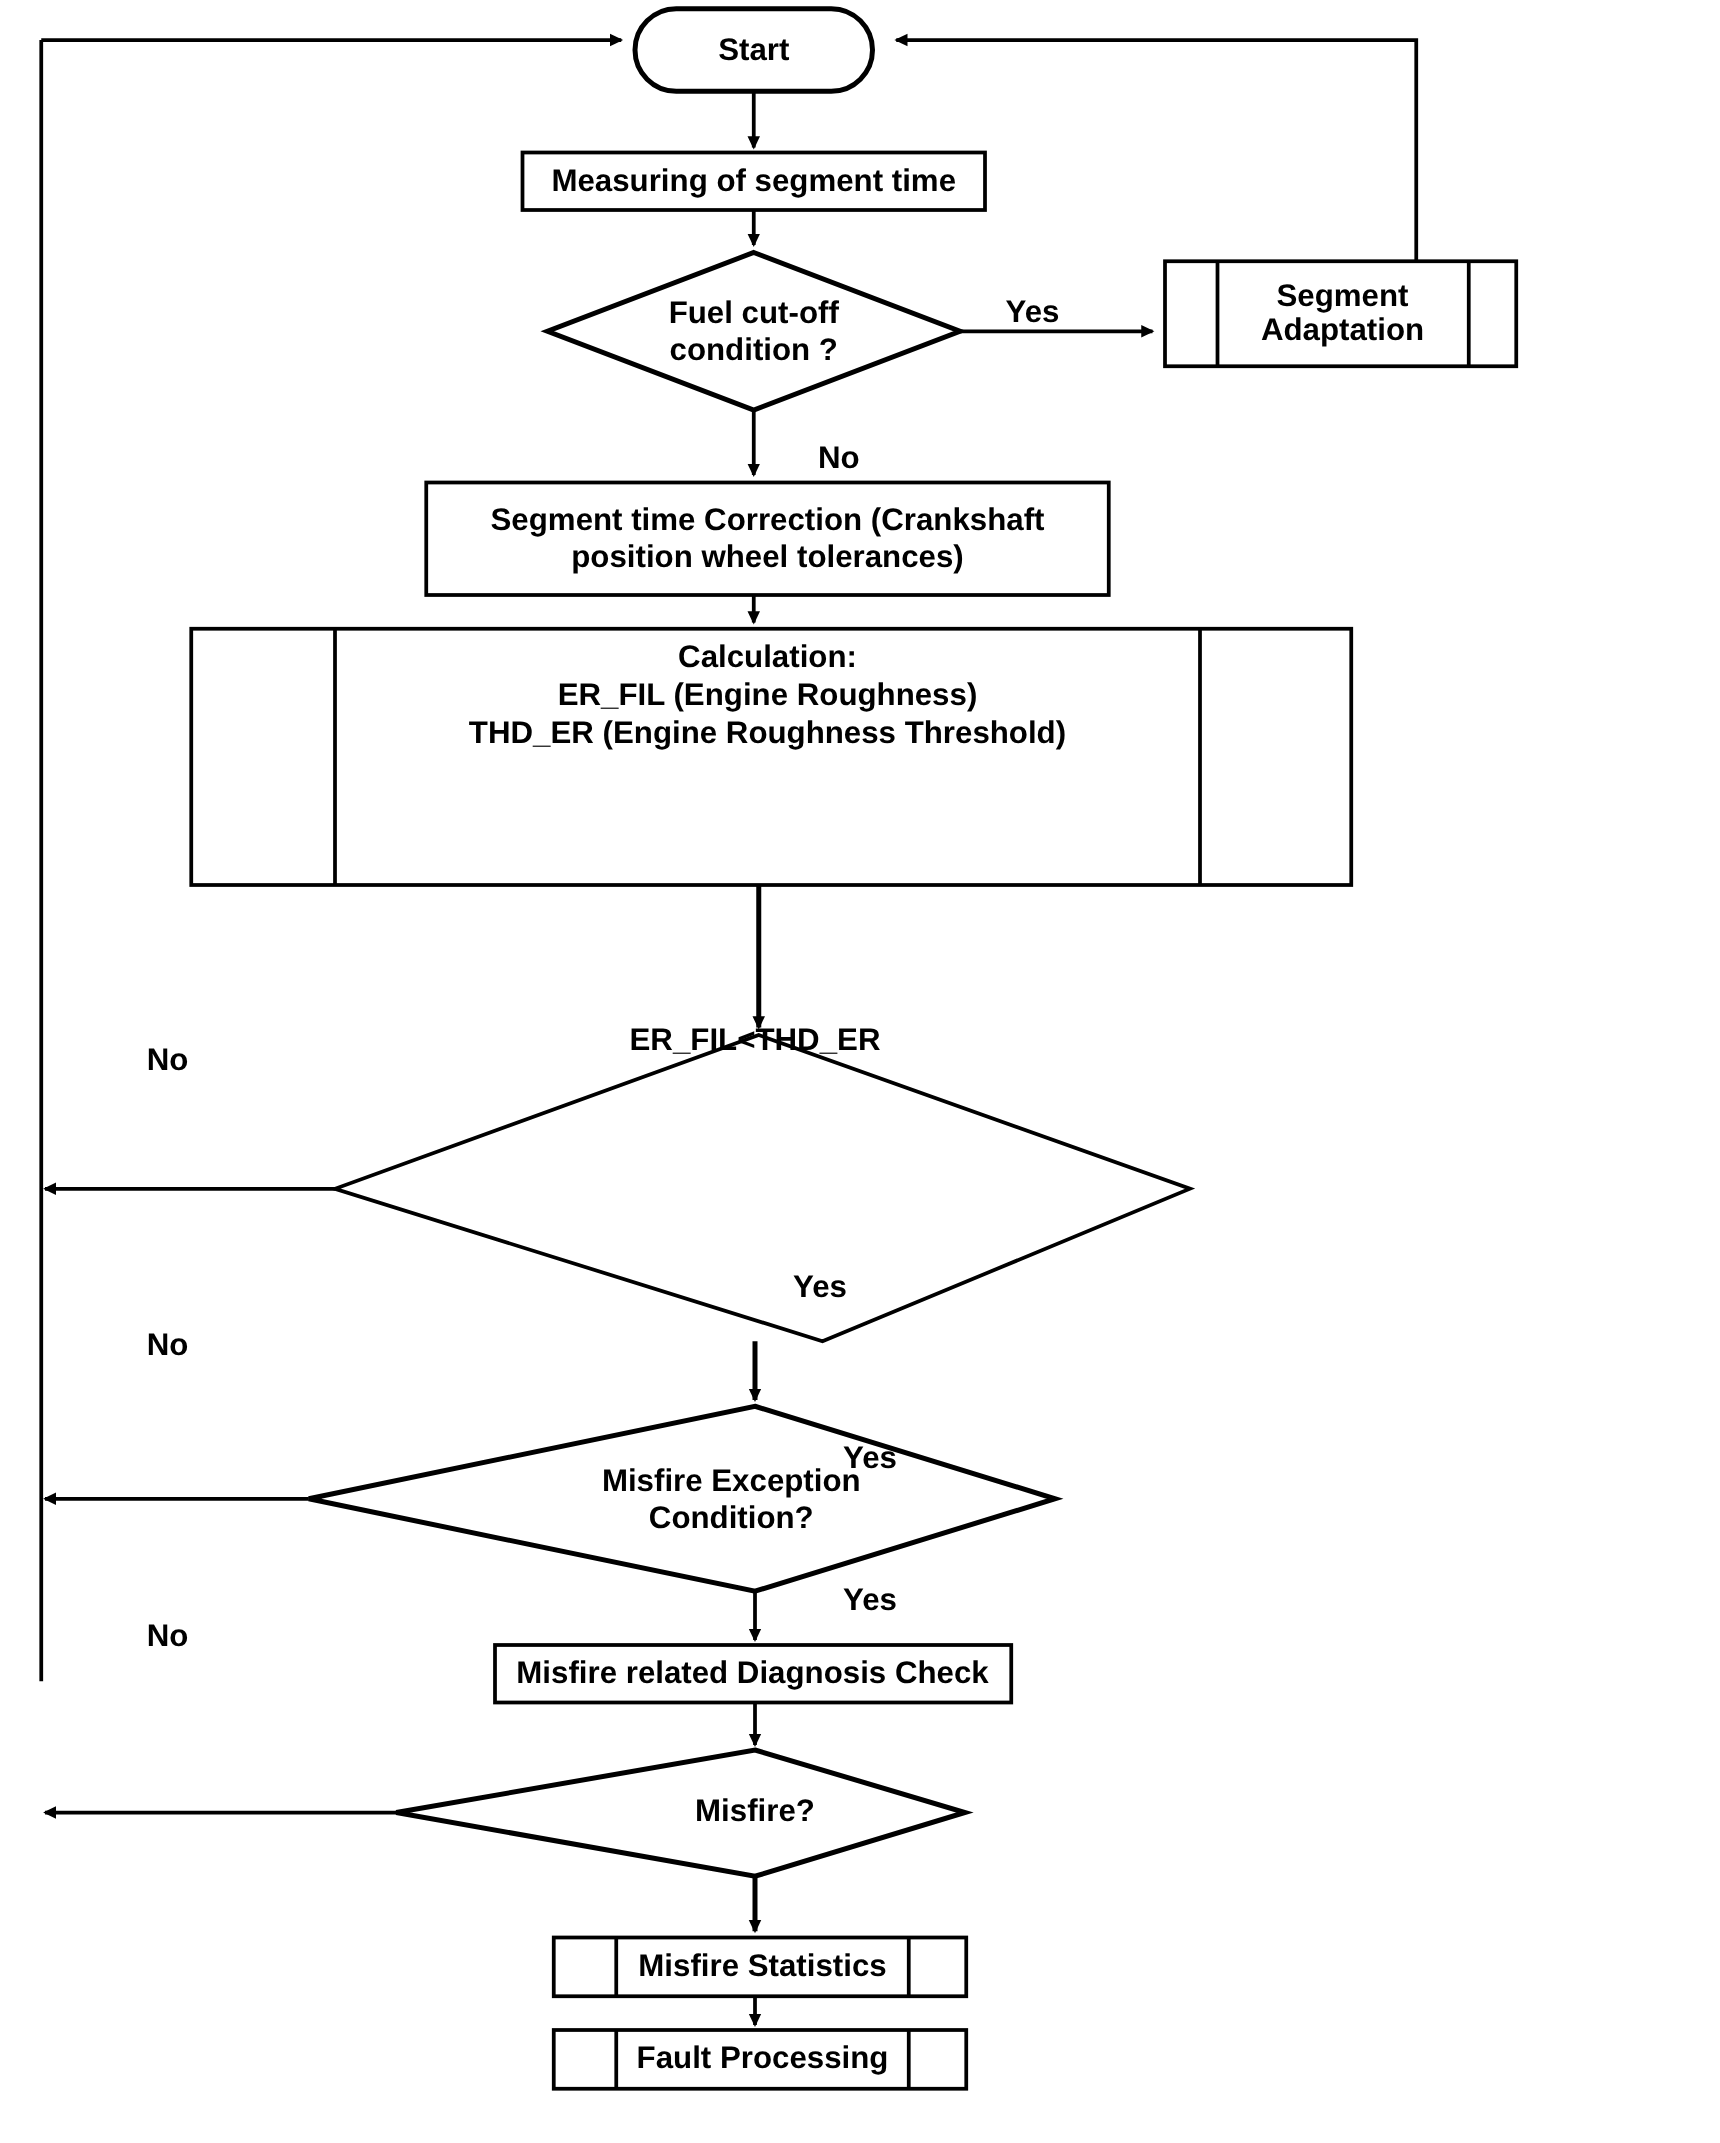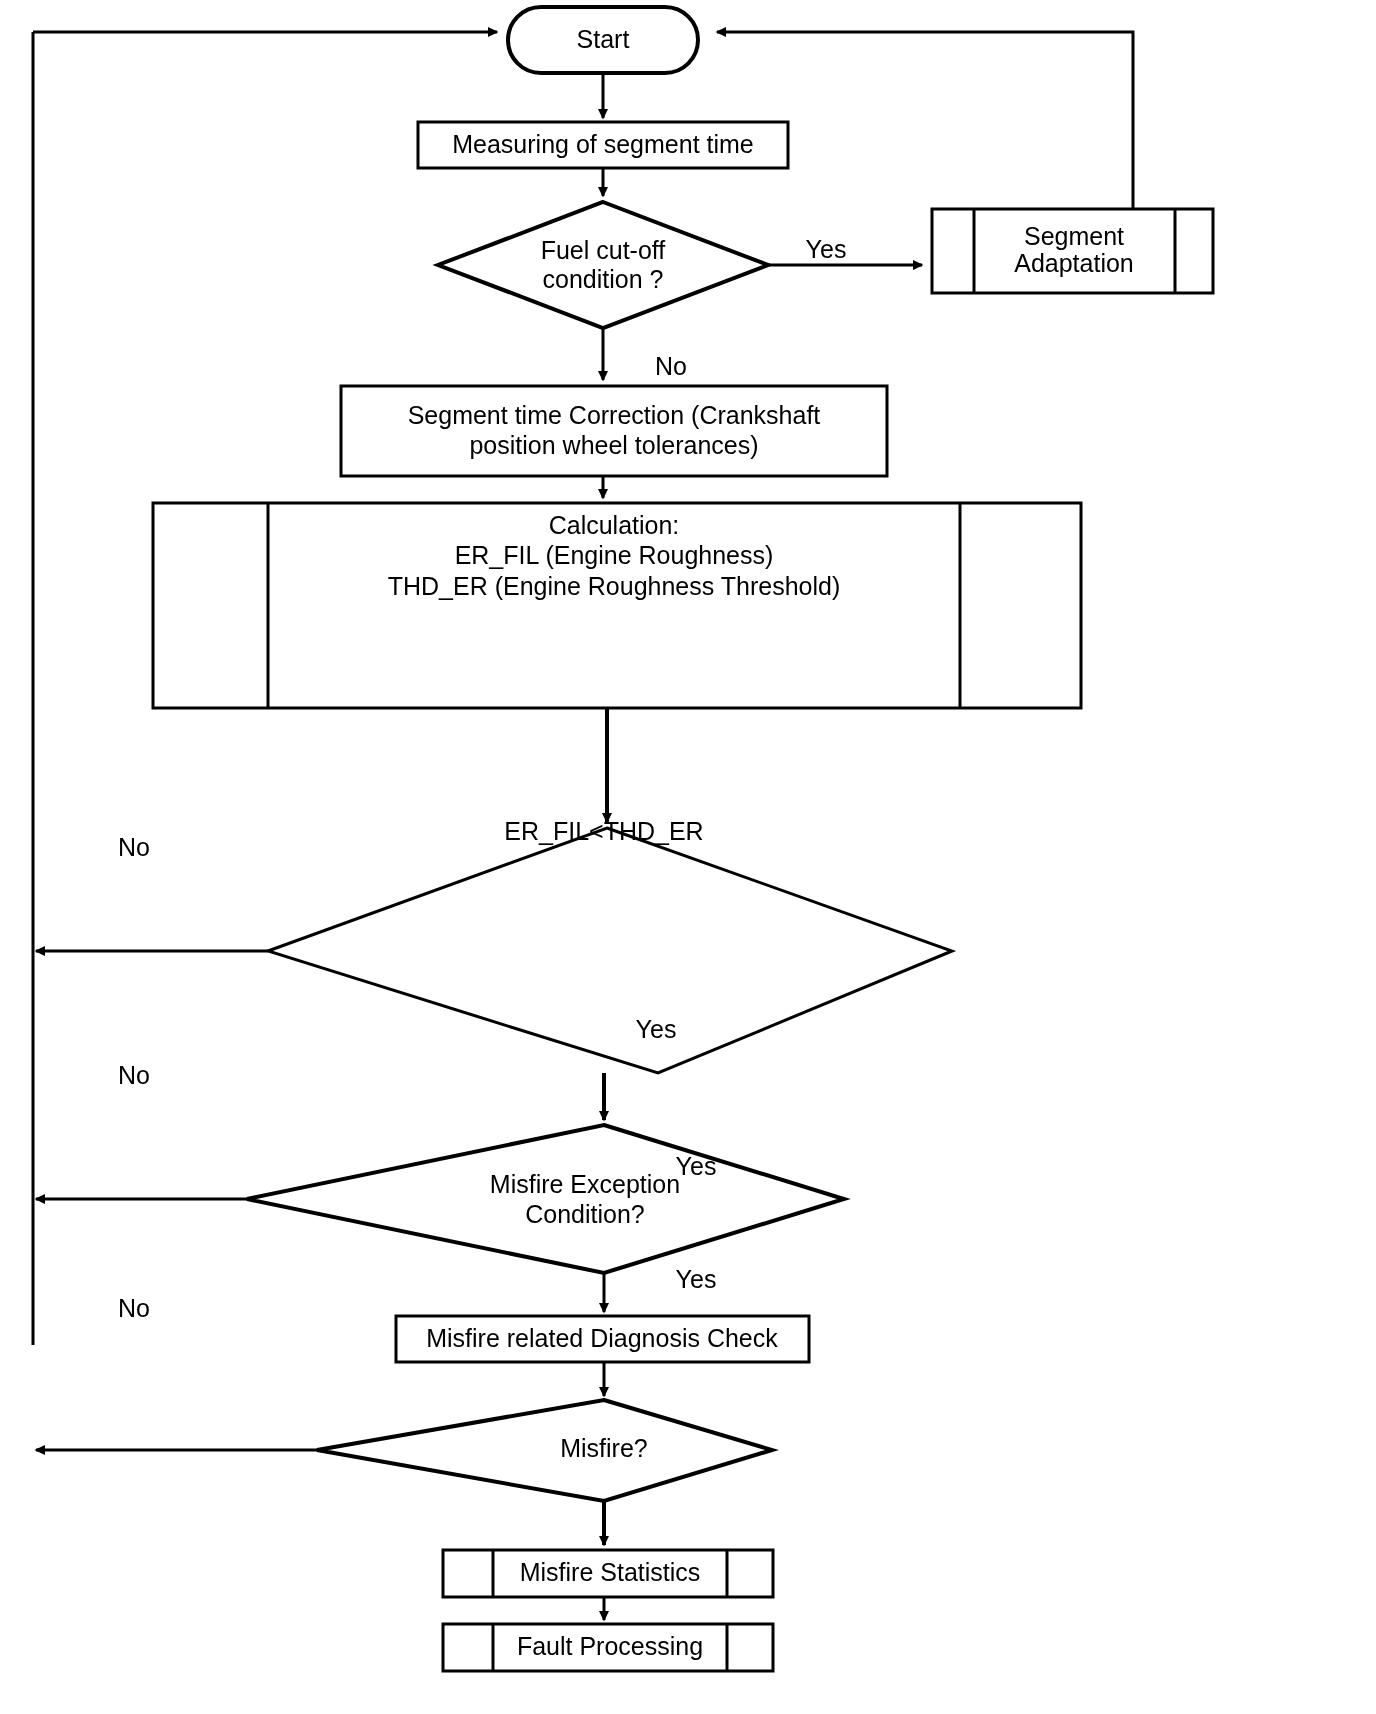--- a/index.html
+++ b/index.html
@@ -6,20 +6,21 @@
     margin: 0;
     padding: 0;
     background: #ffffff;
   }
   #page {
     position: relative;
     width: 1376px;
     height: 1714px;
     background: #ffffff;
     font-family: "Liberation Sans", sans-serif;
+    font-weight: bold;
   }
   svg#flowchart {
     display: block;
     width: 1376px;
     height: 1714px;
   }
   .shape {
     fill: #ffffff;
     stroke: #000000;
     stroke-width: 3;

